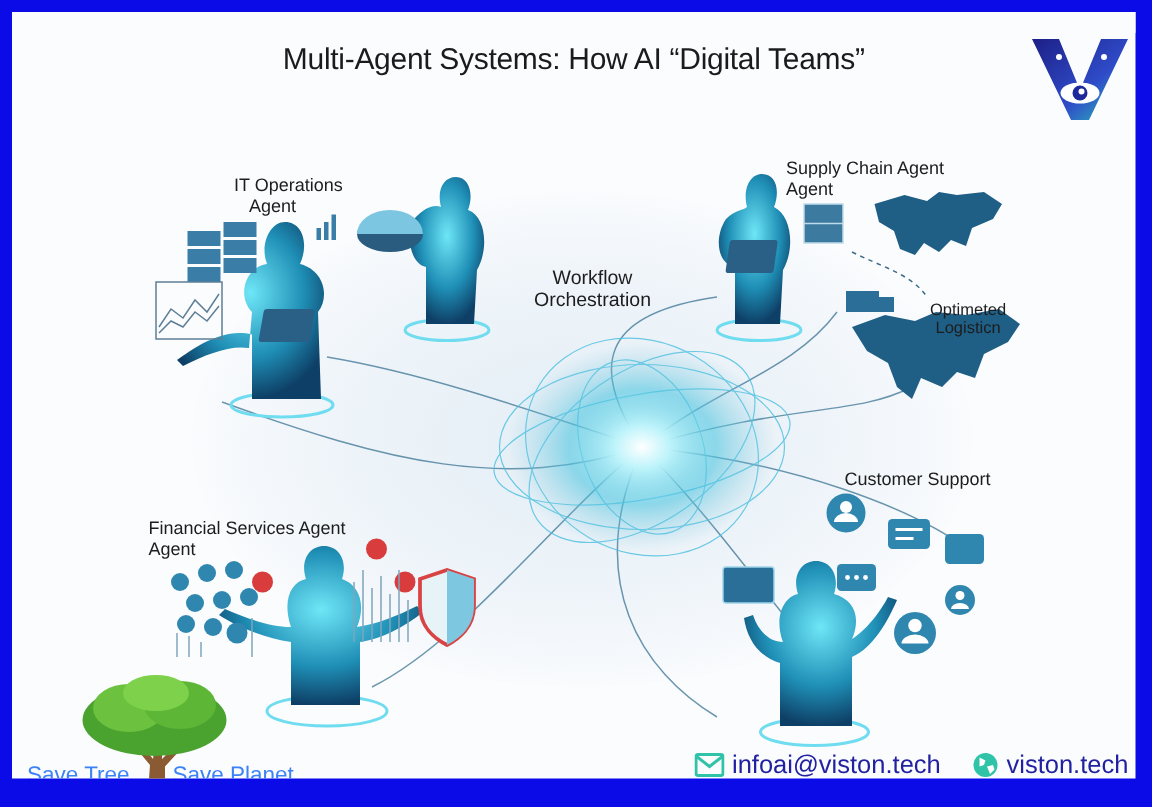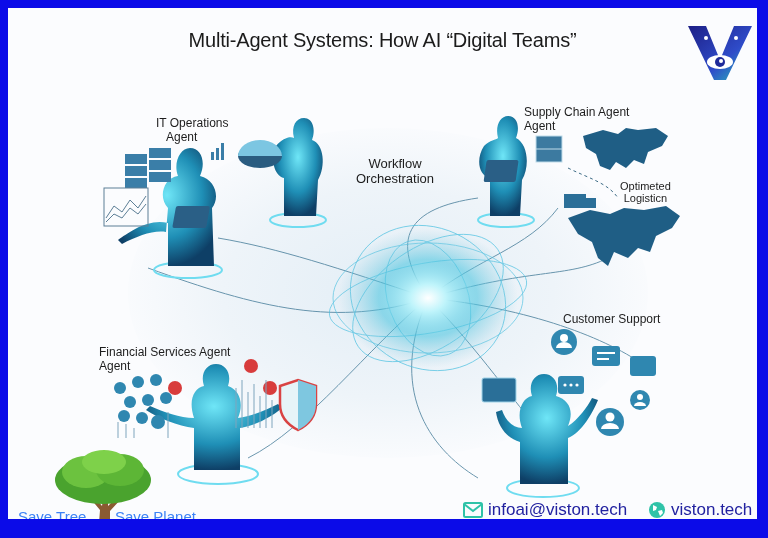--- a/index.html
+++ b/index.html
@@ -2,21 +2,21 @@
 <html><head>
 <meta charset="utf-8">
 <style>
   html,body{margin:0;padding:0;}
   body{width:768px;height:538px;position:relative;overflow:hidden;background:#0b0be8;font-family:"Liberation Sans",sans-serif;}
   .frame{position:absolute;left:8px;top:8px;width:749px;height:511px;background:#fbfcfe;overflow:hidden;}
   .notch{position:absolute;left:664px;top:0;width:94px;height:14px;background:#fbfcfe;clip-path:polygon(0 0,100% 0,100% 100%,10% 100%);}
   .bg-glow{position:absolute;left:120px;top:120px;width:520px;height:330px;border-radius:50%;background:radial-gradient(ellipse at center,#e3eef6 0%,#eef4f9 45%,rgba(251,252,254,0) 75%);}
   .title{position:absolute;left:0;top:20px;width:749px;text-align:center;color:#1b1b1b;font-size:20px;line-height:24px;letter-spacing:-0.2px;}
   .label{position:absolute;color:#1d1d1d;font-size:12px;line-height:14px;}
-  .label.center{text-align:center;font-size:13px;line-height:15px;}
+  .label.center{text-align:center;font-size:13px;line-height:15px;margin-top:21px;}
   .logo{position:absolute;left:676px;top:12px;width:72px;height:64px;}
   .footer-green{position:absolute;left:10px;top:500px;color:#3b82f6;font-size:15px;}
   .contact{position:absolute;top:492px;color:#2222a0;font-size:17px;display:flex;align-items:center;gap:5px;}
   .tree{position:absolute;left:40px;top:440px;width:110px;height:90px;}
 </style>
 </head>
 <body>
 
 <div class="frame">
   <div class="bg-glow"></div>

